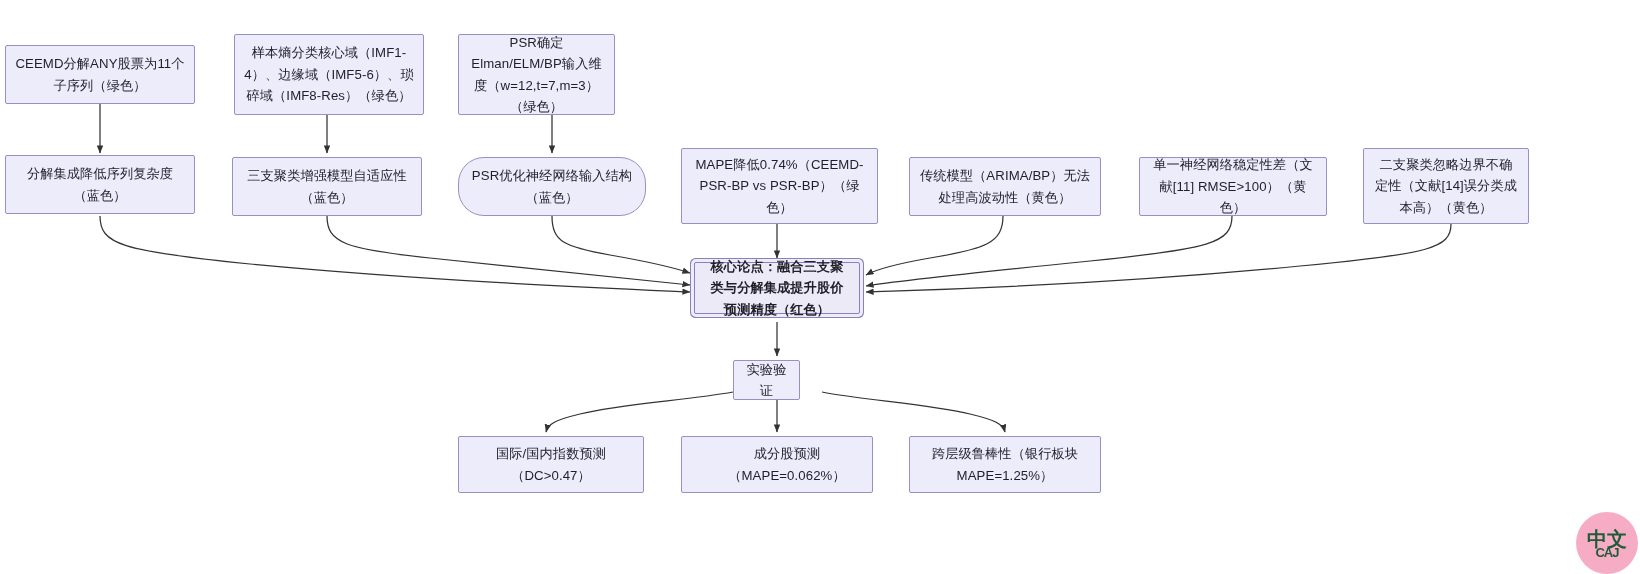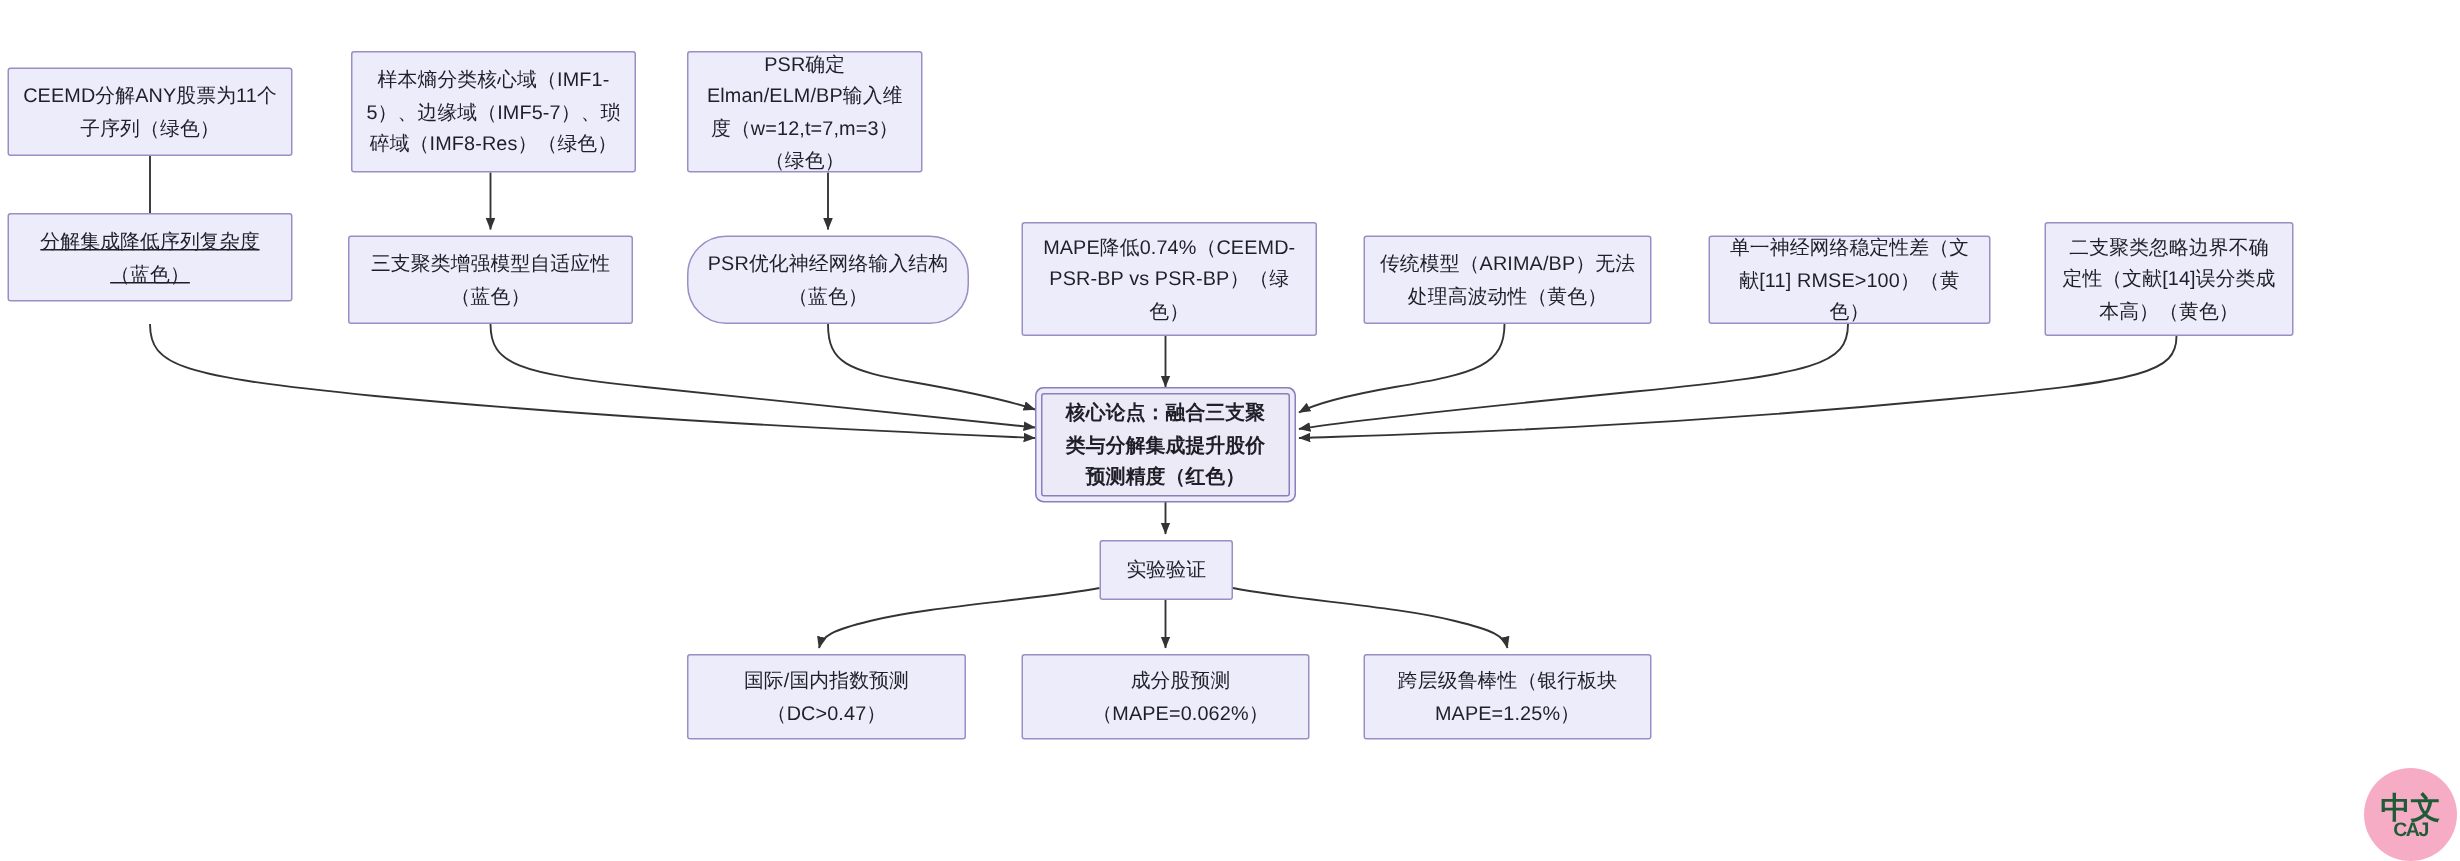--- a/index.html
+++ b/index.html
@@ -80,28 +80,28 @@
       <path d="M777,400 L777,432"></path>
       <path d="M822,392 C862,400 930,404 970,414 C995,420 1003,424 1005,432"></path>
     </g>
   </svg>
 
   <div class="node" style="left:5px;top:45px;width:190px;height:59px;">
     <span class="txt">CEEMD分解ANY股票为11个子序列（绿色）</span>
   </div>
 
   <div class="node" style="left:234px;top:34px;width:190px;height:81px;">
-    <span class="txt">样本熵分类核心域（IMF1-5）、边缘域（IMF5-7）、琐碎域（IMF8-Res）（绿色）</span>
+    <span class="txt">样本熵分类核心域（IMF1-4）、边缘域（IMF5-6）、琐碎域（IMF8-Res）（绿色）</span>
   </div>
 
   <div class="node" style="left:458px;top:34px;width:157px;height:81px;">
     <span class="txt">PSR确定Elman/ELM/BP输入维度（w=12,t=7,m=3）（绿色）</span>
   </div>
 
-  <div class="node" style="left:5px;top:142px;width:190px;height:59px;text-decoration:underline;">
+  <div class="node" style="left:5px;top:155px;width:190px;height:59px;">
     <span class="txt">分解集成降低序列复杂度（蓝色）</span>
   </div>
 
   <div class="node" style="left:232px;top:157px;width:190px;height:59px;">
     <span class="txt">三支聚类增强模型自适应性（蓝色）</span>
   </div>
 
   <div class="node" style="left:458px;top:157px;width:188px;height:59px;border-radius:26px;">
     <span class="txt">PSR优化神经网络输入结构（蓝色）</span>
   </div>
@@ -115,25 +115,25 @@
   </div>
 
   <div class="node" style="left:1139px;top:157px;width:188px;height:59px;">
     <span class="txt">单一神经网络稳定性差（文献[11] RMSE&gt;100）（黄色）</span>
   </div>
 
   <div class="node" style="left:1363px;top:148px;width:166px;height:76px;">
     <span class="txt">二支聚类忽略边界不确定性（文献[14]误分类成本高）（黄色）</span>
   </div>
 
-  <div class="node core" style="left:694px;top:262px;width:166px;height:69px;">
+  <div class="node core" style="left:694px;top:262px;width:166px;height:52px;">
     <span class="txt">核心论点：融合三支聚类与分解集成提升股价预测精度（红色）</span>
   </div>
 
-  <div class="node" style="left:733px;top:360px;width:89px;height:40px;justify-content:flex-end;">
+  <div class="node" style="left:733px;top:360px;width:67px;height:40px;justify-content:flex-end;">
     <span class="txt">实验验证</span>
   </div>
 
   <div class="node" style="left:458px;top:436px;width:186px;height:57px;">
     <span class="txt">国际/国内指数预测（DC&gt;0.47）</span>
   </div>
 
   <div class="node" style="left:681px;top:436px;width:192px;height:57px;padding-left:29px;">
     <span class="txt">成分股预测（MAPE=0.062%）</span>
   </div>

